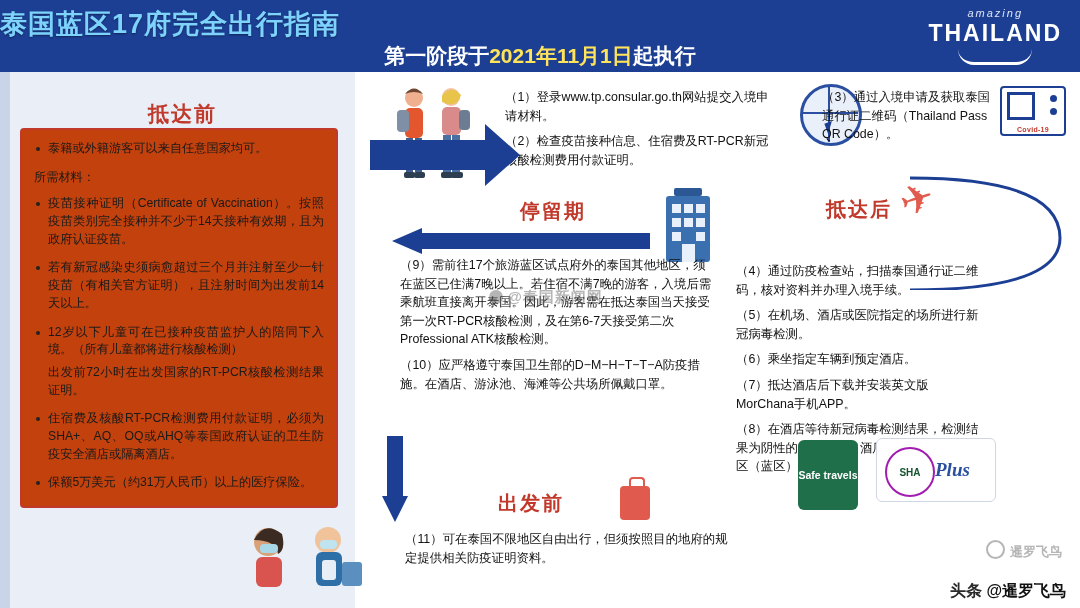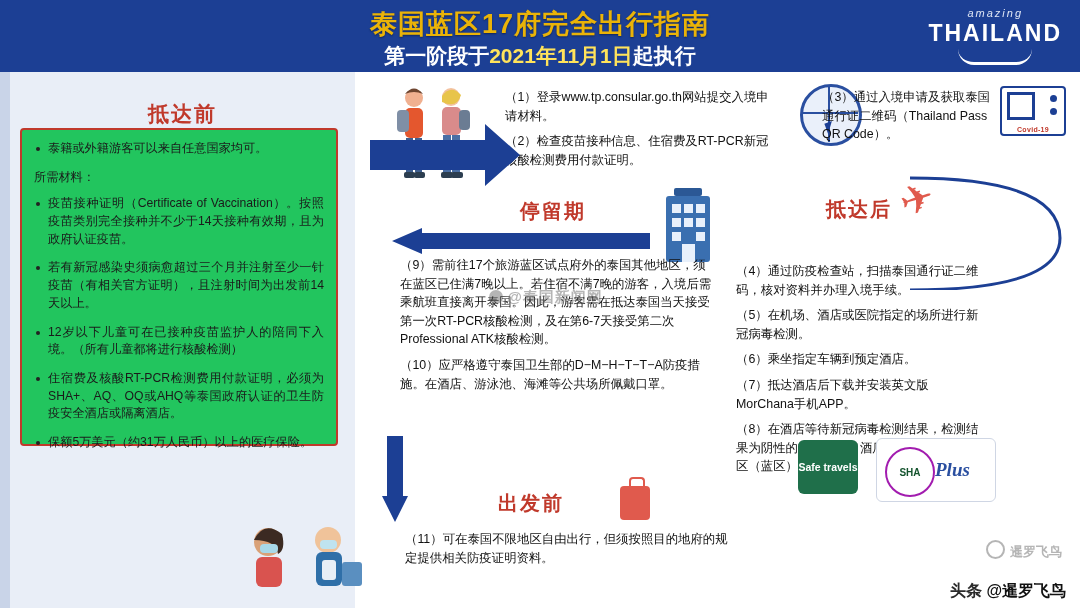--- a/index.html
+++ b/index.html
@@ -6,22 +6,22 @@
   body{
     width:1080px;height:608px;overflow:hidden;
     font-family:"Liberation Sans","DejaVu Sans",sans-serif;
     background:#ffffff;position:relative;
   }
   .page{position:relative;width:1080px;height:608px;background:#fff;overflow:hidden;}
 
   
   .header{position:absolute;left:0;top:0;width:1080px;height:72px;background:#1c3f94;}
   .header-title{
-    position:absolute;left:0;top:6px;width:1080px;text-align:center;
-    color:#eab308;font-size:27px;font-weight:bold;letter-spacing:1px;
+    position:absolute;left:0;top:6px;width:1080px;
+    color:#7dd3fc;font-size:27px;font-weight:bold;letter-spacing:1px;
     text-shadow:0 1px 2px rgba(0,0,0,.4);
   }
   .header-sub{
     position:absolute;left:0;top:42px;width:1080px;text-align:center;
     color:#ffffff;font-size:21px;font-weight:bold;
   }
   .header-sub .hl{color:#ffe35b;}
   .brand{position:absolute;right:18px;top:8px;text-align:center;color:#fff;line-height:1;}
   .brand .b1{font-size:11px;font-style:italic;letter-spacing:2px;color:#dfe6f5;}
   .brand .b2{font-size:23px;font-weight:bold;letter-spacing:2px;margin-top:3px;}
@@ -34,22 +34,22 @@
   .body-bg{position:absolute;left:0;top:72px;width:1080px;height:536px;background:#ffffff;}
   .left-panel-bg{position:absolute;left:0;top:72px;width:355px;height:536px;background:#e9eef7;}
   .left-strip{position:absolute;left:0;top:72px;width:10px;height:536px;background:#c9d4e8;}
 
   
   .sec-before-arrival-title{
     position:absolute;left:10px;top:100px;width:345px;text-align:center;
     color:#c0392b;font-size:21px;font-weight:bold;letter-spacing:2px;
   }
   .left-card{
-    position:absolute;left:20px;top:128px;width:318px;height:318px;
-    background:#22c55e;border:2px solid #c0392b;border-radius:4px;
+    position:absolute;left:20px;top:128px;width:318px;height:380px;
+    background:#c2410c;border:2px solid #c0392b;border-radius:4px;
     padding:10px 12px;box-sizing:border-box;
   }
   .left-card ul{margin:0;padding:0;list-style:none;}
   .left-card li{
     position:relative;padding-left:14px;margin-bottom:11px;
     font-size:12.2px;line-height:1.45;color:#1a1a1a;text-align:justify;
   }
   .left-card li:before{
     content:"";position:absolute;left:2px;top:7px;
     width:4px;height:4px;border-radius:50%;background:#222;
@@ -81,21 +81,21 @@
   .qrbox .qg{position:absolute;left:5px;top:4px;width:22px;height:22px;border:3px solid #1c3f94;}
   .qrbox .qd{position:absolute;right:7px;top:7px;width:7px;height:7px;background:#1c3f94;border-radius:50%;}
   .qrbox .qd2{position:absolute;right:7px;top:20px;width:7px;height:7px;background:#1c3f94;border-radius:50%;}
   .qrbox .cap{
     position:absolute;left:0;bottom:1px;width:100%;text-align:center;
     font-size:7px;color:#c0392b;font-weight:bold;letter-spacing:.3px;
   }
 
   
   .safe-badge{
-    position:absolute;left:798px;top:440px;width:60px;height:54px;background:#1f6f4a;
+    position:absolute;left:798px;top:440px;width:60px;height:70px;background:#1f6f4a;
     border-radius:6px;color:#fff;font-size:10.5px;font-weight:bold;text-align:center;
     line-height:1.15;display:flex;align-items:center;justify-content:center;
   }
   .sha-badge{
     position:absolute;left:876px;top:438px;width:118px;height:62px;
     border:1px solid #cfd6e4;border-radius:6px;background:#fff;
   }
   .sha-circle{
     position:absolute;left:8px;top:8px;width:46px;height:46px;border-radius:50%;
     border:2px solid #a21caf;color:#14532d;font-size:10px;font-weight:bold;
@@ -180,20 +180,21 @@
   <div class="left-strip"></div>
 
   <div class="sec-before-arrival-title">抵达前</div>
   <div class="left-card">
     <ul>
       <li>泰籍或外籍游客可以来自任意国家均可。</li>
       <li class="plain">所需材料：</li>
       <li>疫苗接种证明（Certificate of Vaccination）。按照疫苗类别完全接种并不少于14天接种有效期，且为政府认证疫苗。</li>
       <li>若有新冠感染史须病愈超过三个月并注射至少一针疫苗（有相关官方证明），且注射时间为出发前14天以上。</li>
       <li>12岁以下儿童可在已接种疫苗监护人的陪同下入境。（所有儿童都将进行核酸检测）</li>
+      <li class="plain sub">出发前72小时在出发国家的RT-PCR核酸检测结果证明。</li>
       <li>住宿费及核酸RT-PCR检测费用付款证明，必须为SHA+、AQ、OQ或AHQ等泰国政府认证的卫生防疫安全酒店或隔离酒店。</li>
       <li>保额5万美元（约31万人民币）以上的医疗保险。</li>
     </ul>
   </div>
 
   <svg class="ill travellers" viewBox="0 0 120 110">
     <circle cx="34" cy="14" r="9" fill="#f0b090"></circle>
     <path d="M25 10 q9 -11 18 0 q-9 -4 -18 0z" fill="#6e4530"></path>
     <rect x="25" y="24" width="18" height="30" rx="5" fill="#e4572e"></rect>
     <rect x="17" y="26" width="12" height="22" rx="4" fill="#7f8fa6"></rect>

